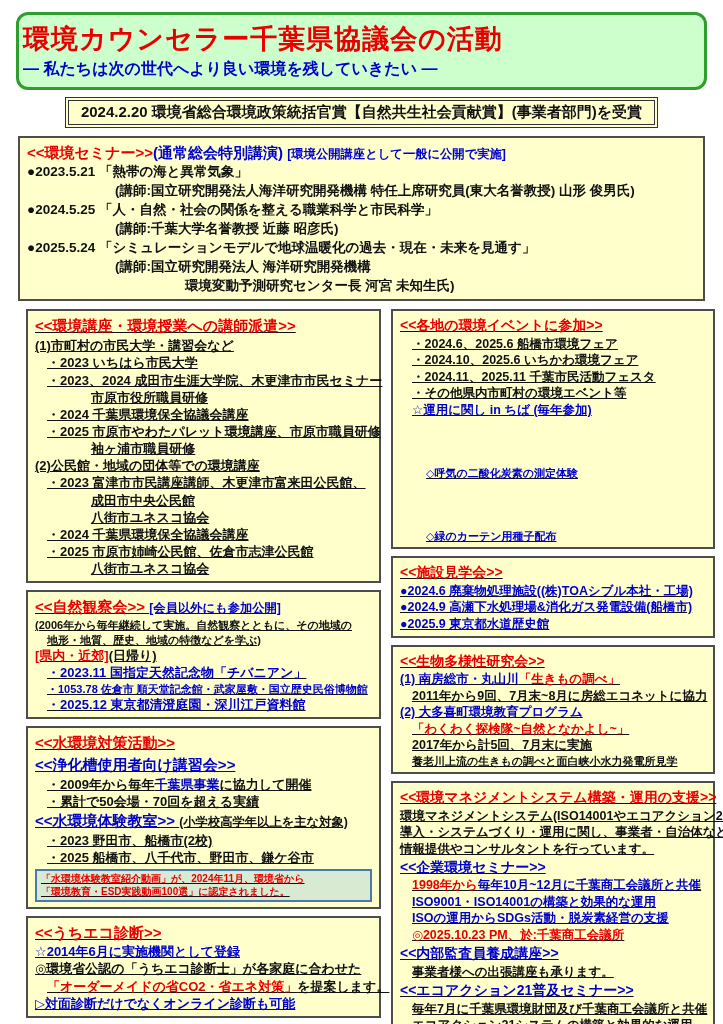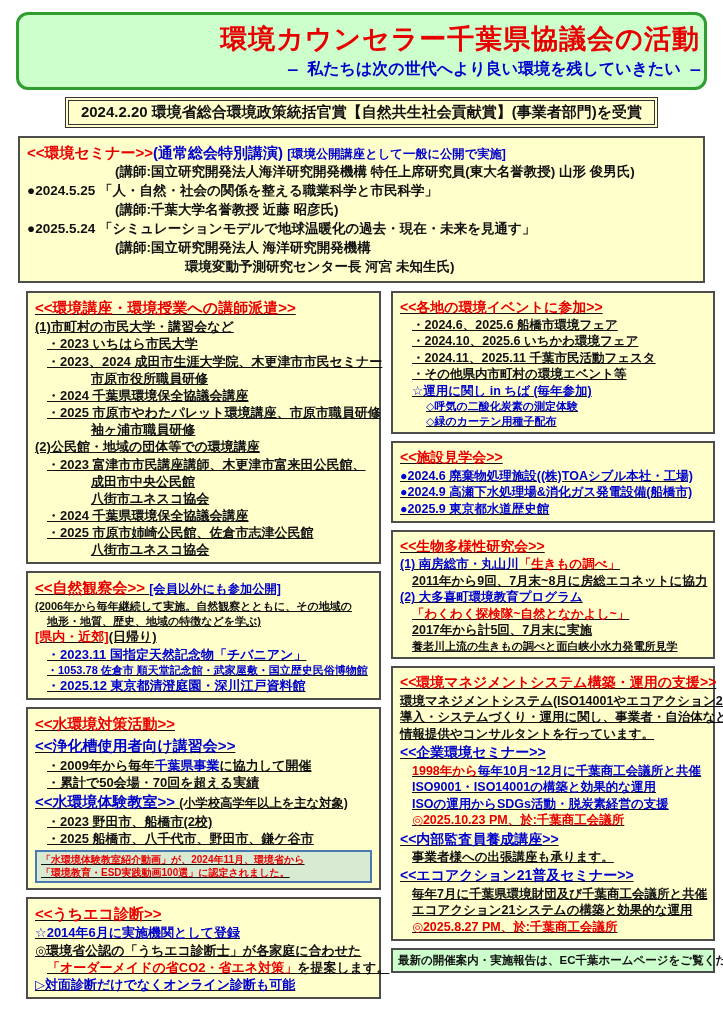--- a/index.html
+++ b/index.html
@@ -10,21 +10,21 @@
   *{margin:0;padding:0;box-sizing:border-box;}
   html,body{background:#888;}
   .page{
     position:relative;width:723px;height:1024px;margin:0 auto;background:#ffffff;
     font-family:"Liberation Sans","DejaVu Sans",sans-serif;font-weight:700;color:var(--ink);
     overflow:hidden;
   }
   
   .hdr{
     margin:12px 16px 0;background:var(--lgreen);border:3px solid var(--greenborder);
-    border-radius:12px;text-align:right;padding:6px 4px 7px;font-family:Liberation Mono, monospace;
+    border-radius:12px;text-align:left;padding:6px 4px 7px;
   }
   .hdr .ttl{color:var(--red);font-size:27px;letter-spacing:1px;}
   .hdr .sub{color:var(--blue);font-size:16px;margin-top:2px;}
   
   .award{
     width:fit-content;margin:7px auto 0;background:var(--cream);
     border:4px double #333;padding:2px 12px;font-size:15px;text-align:center;
   }
   
   .box{background:var(--cream);border:2px solid var(--boxborder);padding:4px 7px;}
@@ -36,21 +36,21 @@
   
   .line{font-size:13px;line-height:1.32;white-space:nowrap;}
   .seminar .line{font-size:13.5px;line-height:1.4;}
   .col-right .line{font-size:12.5px;}
   .s-t{font-size:15px !important;line-height:1.45;}
   .col-right .s-t{font-size:14px !important;}
   .s-s{font-size:11px !important;}
   .s-url{font-size:14.5px !important;}
   .psm{font-size:0.82em;}
   .c-r{color:var(--red);} .c-b{color:var(--blue);} .c-k{color:var(--ink);}
-  .i1{padding-left:12px;} .i2{padding-left:26px;} .i3{padding-left:56px;}
+  .i1{padding-left:12px;} .i2{padding-left:26px;margin-top:48px;} .i3{padding-left:56px;}
   .i4{padding-left:88px;} .i5{padding-left:158px;} .a-c{text-align:center;}
   
   .hl{
     margin:3px 0 1px;background:var(--hlbg);border:2px solid var(--hlborder);
     padding:1px 4px;
   }
   .hl .line{font-size:10px;color:var(--red);}
   
   .footerbox{background:var(--lgreen);border:2px solid var(--boxborder);padding:3px 5px;margin-bottom:2px;}
   .footerbox .line{font-size:11.5px;white-space:nowrap;}
@@ -63,20 +63,21 @@
   <div class="hdr">
     <div class="ttl">環境カウンセラー千葉県協議会の活動</div>
     <div class="sub">― 私たちは次の世代へより良い環境を残していきたい ―</div>
   </div>
 
   <div class="award">2024.2.20 環境省総合環境政策統括官賞【自然共生社会貢献賞】(事業者部門)を受賞</div>
 
   <div class="box seminar">
     <div>
         <div class="line i0 s-t"><span class="c-r">&lt;&lt;環境セミナー&gt;&gt;</span><span class="c-b">(通常総会特別講演) </span><span class="c-b psm">[環境公開講座として一般に公開で実施]</span></div>
+        <div class="line i0"><span class="c-k">●2023.5.21 「熱帯の海と異常気象」</span></div>
         <div class="line i4"><span class="c-k">(講師:国立研究開発法人海洋研究開発機構 特任上席研究員(東大名誉教授) 山形 俊男氏)</span></div>
         <div class="line i0"><span class="c-k">●2024.5.25 「人・自然・社会の関係を整える職業科学と市民科学」</span></div>
         <div class="line i4"><span class="c-k">(講師:千葉大学名誉教授 近藤 昭彦氏)</span></div>
         <div class="line i0"><span class="c-k">●2025.5.24 「シミュレーションモデルで地球温暖化の過去・現在・未来を見通す」</span></div>
         <div class="line i4"><span class="c-k">(講師:国立研究開発法人 海洋研究開発機構</span></div>
         <div class="line i5"><span class="c-k">環境変動予測研究センター長 河宮 未知生氏)</span></div>
       </div>
   </div>
 
   <div class="cols">

